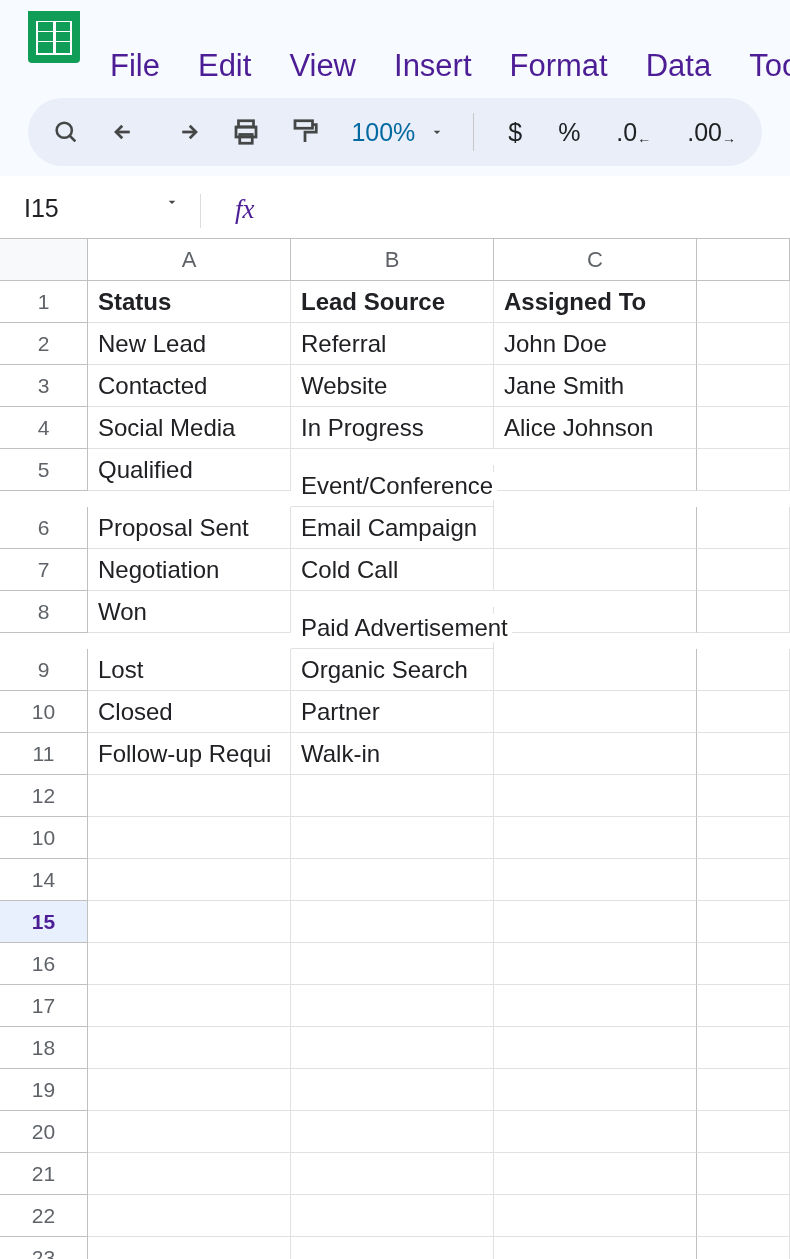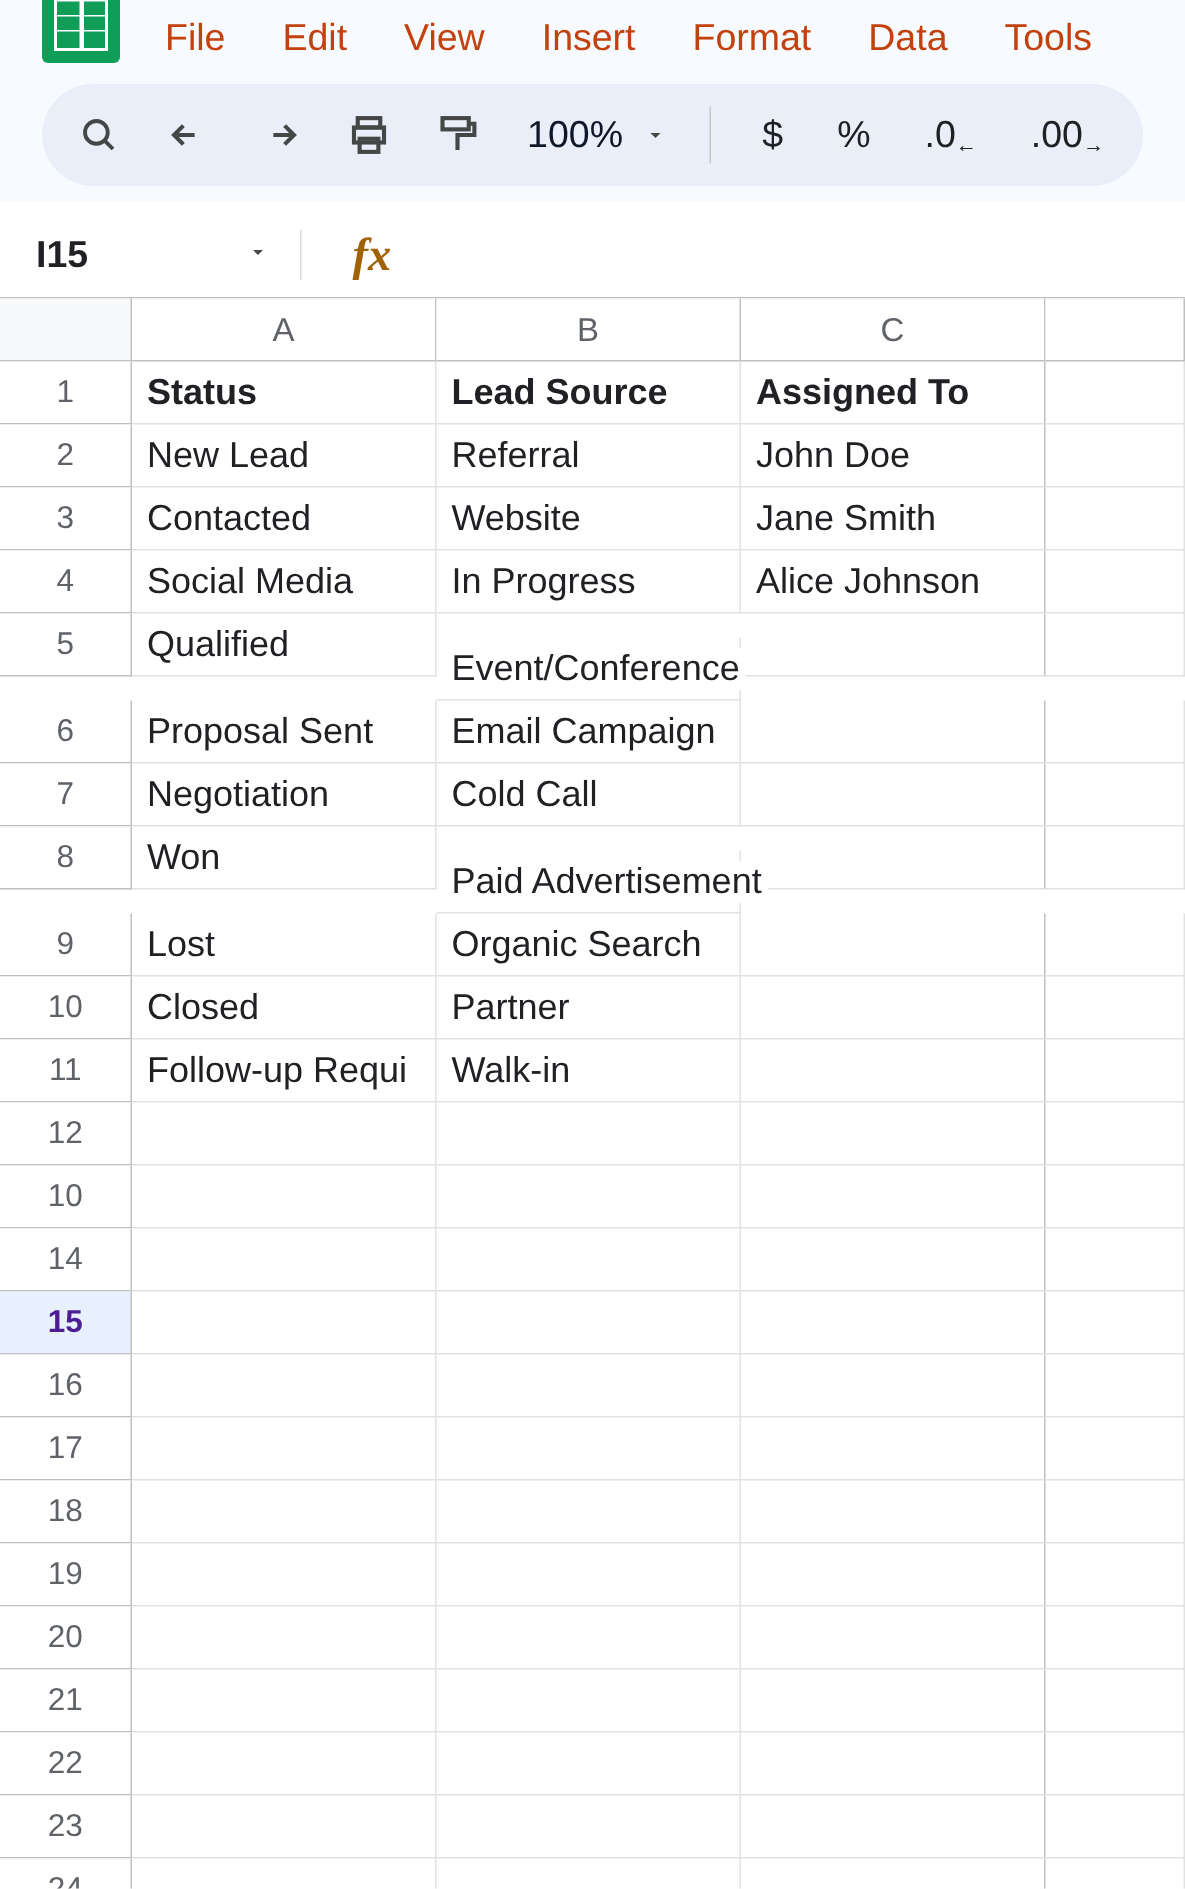--- a/index.html
+++ b/index.html
@@ -56,23 +56,24 @@
       left: 50%;
       width: 2.5px;
       background: #fff;
       margin-left: -1px;
     }
     .menus {
       display: flex;
       gap: 38px;
     }
     .menu-item {
-      font-size: 25px;
-      color: #c2410c;
-      cursor: pointer;
+      font-size: 31px;
+      color: #4c1d95;
+      cursor: pointer;
+      margin-top: 40px;
     }
     .toolbar {
       margin: 0 28px;
       background: #e9eef8;
       border-radius: 40px;
       height: 68px;
       display: flex;
       align-items: center;
       padding: 0 20px;
       gap: 24px;
@@ -88,64 +89,63 @@
     }
     .tb-btn svg { display: block; }
     .zoom-wrap {
       display: flex;
       align-items: center;
       gap: 10px;
       cursor: pointer;
     }
     .zoom {
       font-size: 25px;
-      color: #0f172a;
+      color: #0369a1;
       padding: 0 4px;
     }
     .divider {
       width: 1px;
       height: 38px;
       background: #c7c7c7;
       margin: 0 4px;
     }
     .fmt {
       font-size: 25px;
       color: #202124;
       cursor: pointer;
       padding: 0 6px;
       display: flex;
       align-items: center;
     }
     .fmt sub { font-size: 14px; position: relative; top: 6px; }
     .name-fx-row {
       display: flex;
-      align-items: center;
+      align-items: flex-start;
       padding: 18px 24px 10px;
       gap: 20px;
-      font-weight: bold;
     }
     .name-box {
       font-size: 25px;
       color: #202124;
       width: 120px;
     }
     .name-drop {
       cursor: pointer;
       color: #444746;
     }
     .vdiv {
       width: 1px;
       height: 34px;
       background: #dadce0;
     }
     .fx-label {
       font-family: serif;
       font-style: italic;
-      font-size: 31px;
-      color: #a16207;
+      font-size: 27px;
+      color: #4c1d95;
       padding-left: 14px;
     }
     .grid {
       display: grid;
       grid-template-columns: 88px 203px 203px 203px 93px;
       border-top: 1px solid #c0c0c0;
     }
     .colhdr, .rowhdr, .corner {
       background: #fff;
       border-right: 1px solid #c0c0c0;

